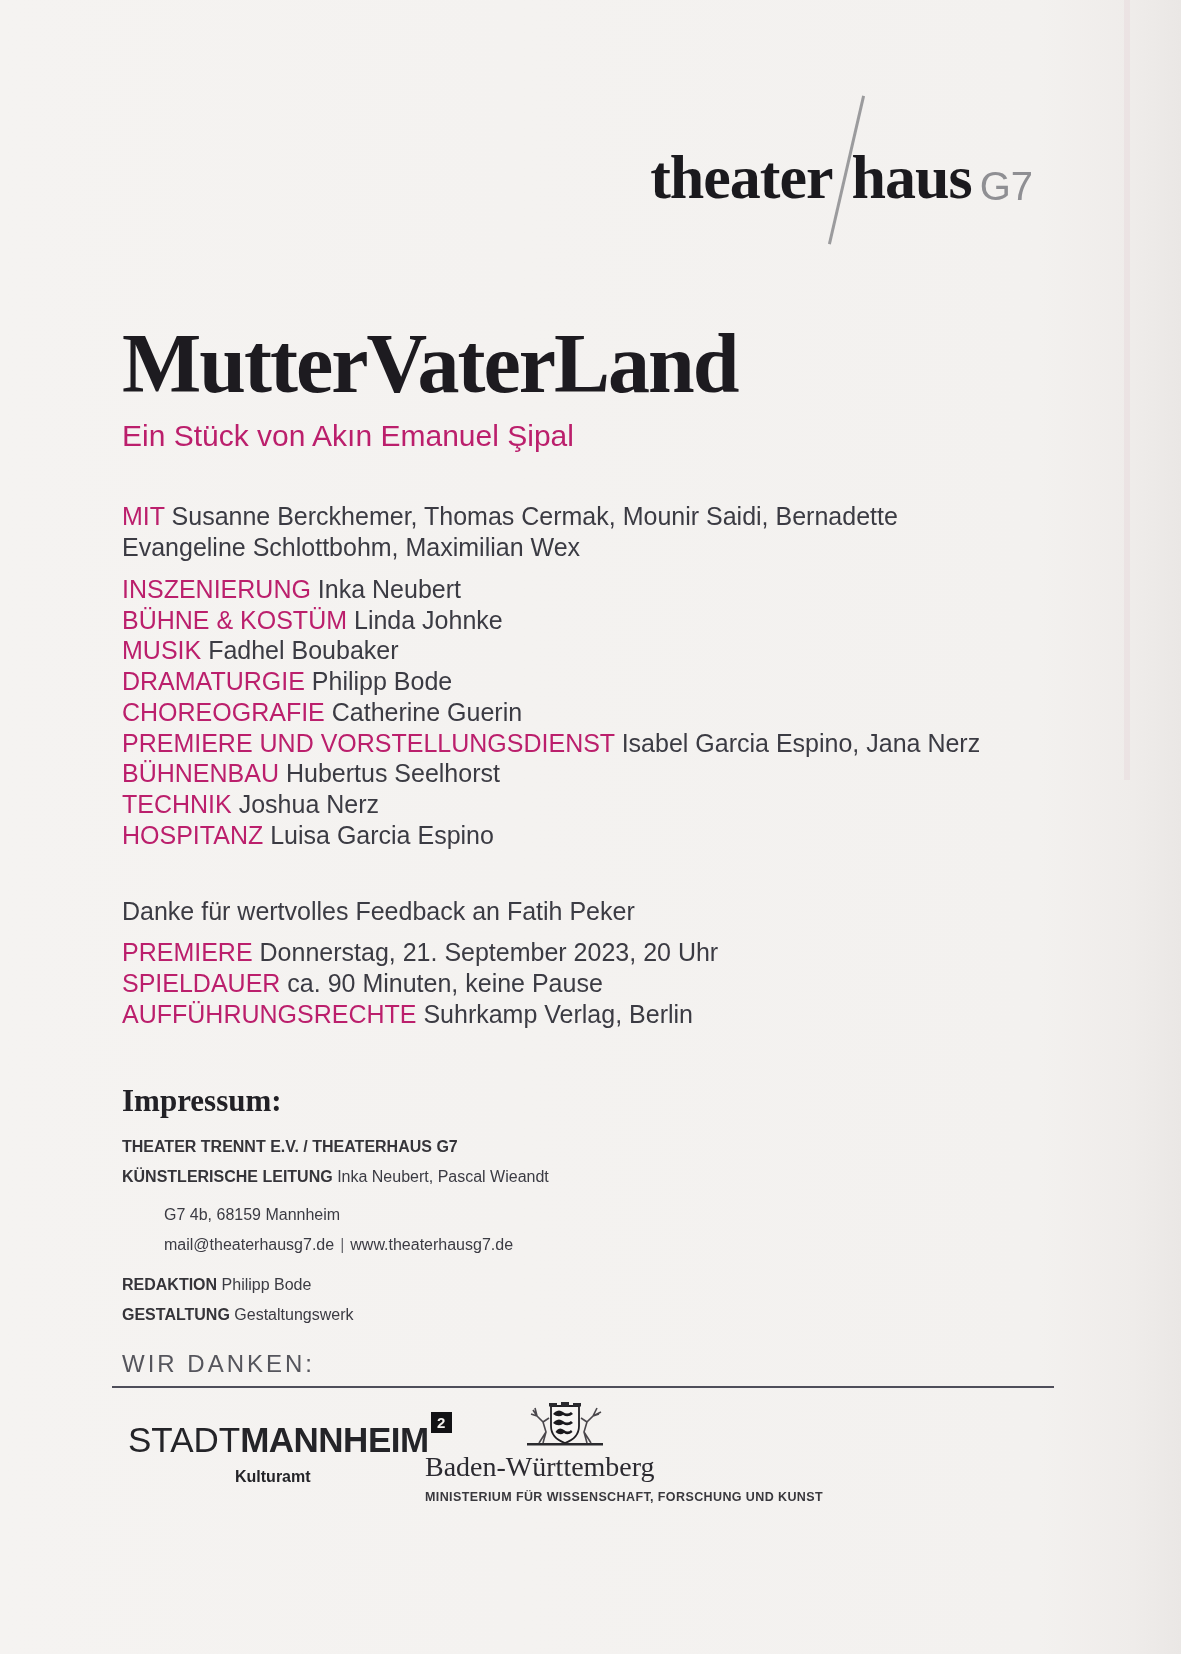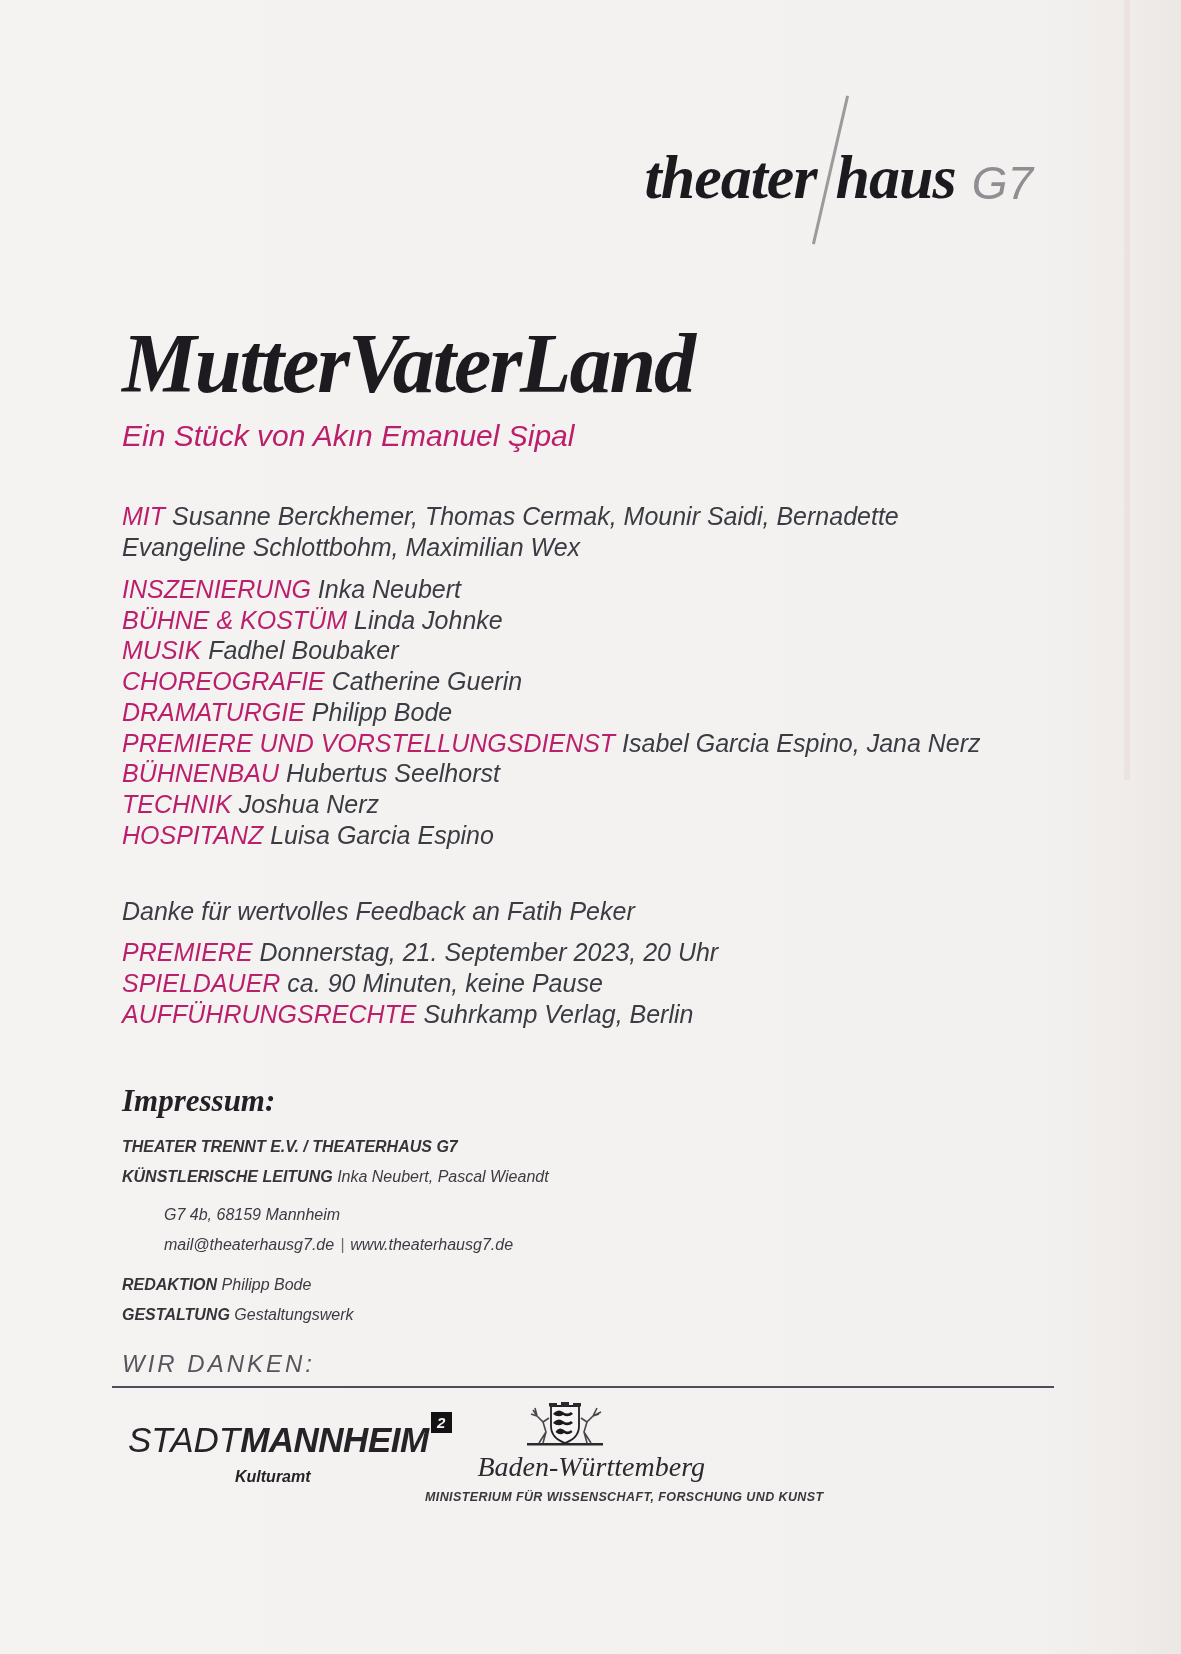--- a/index.html
+++ b/index.html
@@ -7,21 +7,20 @@
   body {
     font-family:"Liberation Sans", sans-serif;
     background:#e8e6e4;
   }
   .page {
     position:relative;
     width:1181px; height:1654px;
     background:linear-gradient(90deg,#f5f3f1 0%, #f3f1ef 88%, #efecea 96%, #eae7e5 100%);
     overflow:hidden;
     color:#3b3b43;
-    font-style:italic;
   }
   
   .scan-stripe {
     position:absolute; top:0; left:1124px; width:6px; height:780px;
     background:rgba(205,150,165,0.10);
   }
 
   
   .logo {
     position:absolute; top:88px; right:148px;
@@ -31,22 +30,22 @@
     font-family:"Liberation Serif", serif;
     font-weight:700; font-size:62px; letter-spacing:-1px;
     color:#1b1a1e; line-height:1;
   }
   .logo-slash {
     width:3px; height:152px; background:#9b9b9d;
     transform:rotate(13deg);
     margin:0 4px -38px 12px;
   }
   .logo-g7 {
-    font-size:46px; color:#8f8f93; font-weight:400;
-    line-height:1; margin-left:16px; margin-bottom:2px;
+    font-size:40px; color:#8f8f93; font-weight:400;
+    line-height:1; margin-left:8px; margin-bottom:2px;
   }
 
   
   .abs { position:absolute; left:122px; }
   .accent { color:#bb1f6c; }
 
   .title {
     top:322px;
     font-family:"Liberation Serif", serif;
     font-weight:700; font-size:84px; letter-spacing:-2px;
@@ -101,21 +100,21 @@
     color:#f5f3f1; font-size:15px; font-weight:700;
     text-align:center; line-height:21px; margin:-10px 0 0 2px;
   }
   .stadt-sub {
     font-size:16px; font-weight:700; color:#242428;
     margin-top:11px; margin-left:107px;
   }
 
   .bw-logo {
     position:absolute; left:425px; top:1398px; width:280px;
-    text-align:right;
+    text-align:left;
   }
   .bw-arms { display:block; margin:0 auto 4px auto; }
   .bw-name {
     font-family:"Liberation Serif", serif;
     font-size:28px; font-weight:400; color:#2b2a30; line-height:1.1;
   }
   .bw-ministry {
     font-size:12.5px; font-weight:700; color:#39383d;
     letter-spacing:0.4px; margin-top:7px; white-space:nowrap;
   }
@@ -135,22 +134,22 @@
 
   <h1 class="abs title">MutterVaterLand</h1>
   <div class="abs subtitle accent">Ein Stück von Akın Emanuel Şipal</div>
 
   <p class="abs cast"><span class="accent">MIT</span> <span>Susanne Berckhemer, Thomas Cermak, Mounir Saidi, Bernadette Evangeline Schlottbohm, Maximilian Wex</span></p>
 
   <div class="abs credits">
     <div><span class="accent">INSZENIERUNG</span> <span>Inka Neubert</span></div>
     <div><span class="accent">BÜHNE &amp; KOSTÜM</span> <span>Linda Johnke</span></div>
     <div><span class="accent">MUSIK</span> <span>Fadhel Boubaker</span></div>
+    <div><span class="accent">DRAMATURGIE</span> <span>Philipp Bode</span></div>
     <div><span class="accent">CHOREOGRAFIE</span> <span>Catherine Guerin</span></div>
-    <div><span class="accent">DRAMATURGIE</span> <span>Philipp Bode</span></div>
     <div><span class="accent">PREMIERE UND VORSTELLUNGSDIENST</span> <span>Isabel Garcia Espino, Jana Nerz</span></div>
     <div><span class="accent">BÜHNENBAU</span> <span>Hubertus Seelhorst</span></div>
     <div><span class="accent">TECHNIK</span> <span>Joshua Nerz</span></div>
     <div><span class="accent">HOSPITANZ</span> <span>Luisa Garcia Espino</span></div>
   </div>
 
   <div class="abs thanks">Danke für wertvolles Feedback an Fatih Peker</div>
 
   <div class="abs performance">
     <div><span class="accent">PREMIERE</span> <span>Donnerstag, 21. September 2023, 20 Uhr</span></div>

